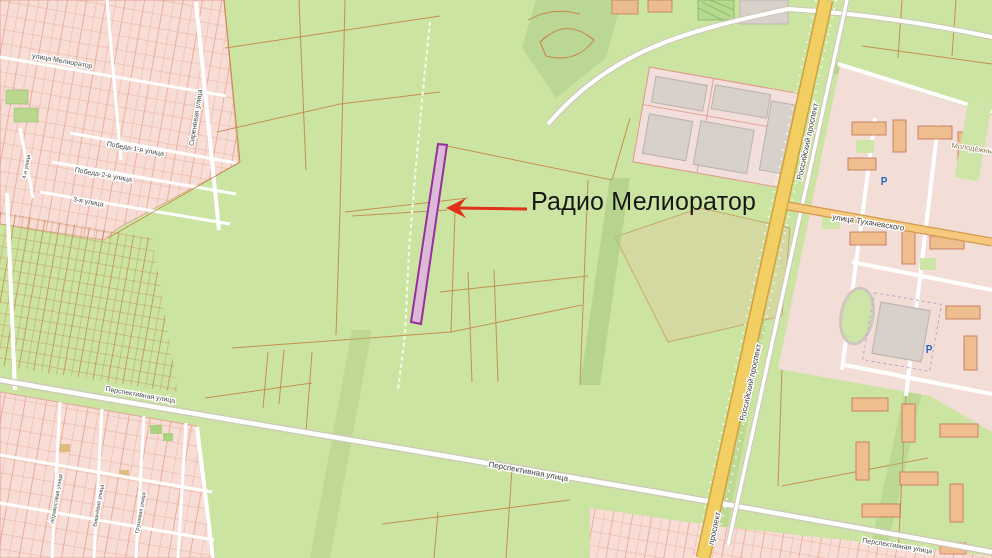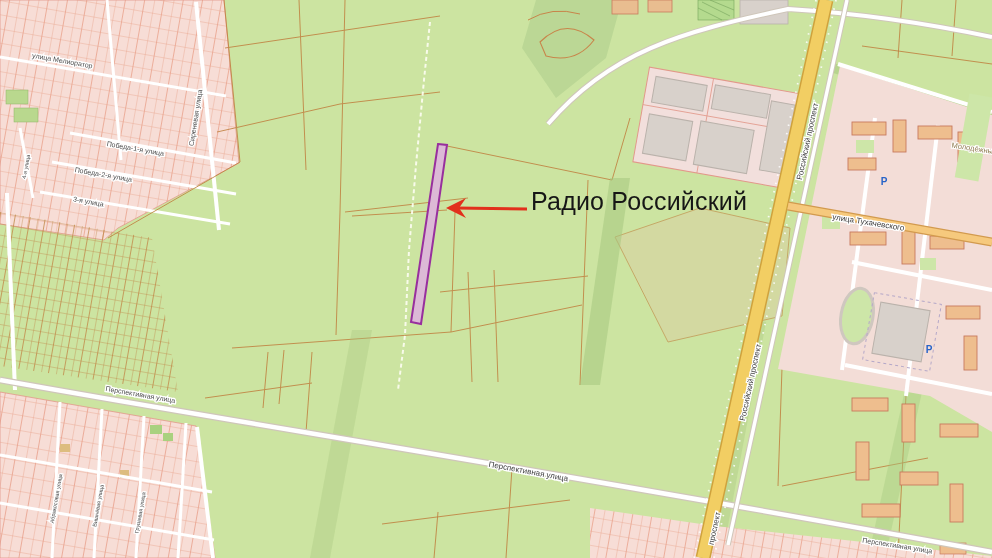--- a/index.html
+++ b/index.html
@@ -223,14 +223,14 @@
   <text x="929" y="353" class="plbl">P</text>
 
   <polygon points="438,144 447,145 421,324 411,322" stroke-width="2" stroke="#982f9e" fill="#dcb9d6"></polygon>
 
   <g>
     <line x1="527" y1="209" x2="456" y2="208" stroke-width="3.2" stroke="#e2301c"></line>
     <polygon points="446,208 466,198 459,208 466,218" fill="#e2301c"></polygon>
   </g>
 </svg>
 
-<div class="annotation">Радио Российский</div>
+<div class="annotation">Радио Мелиоратор</div>
 </div>
 
 </body></html>

